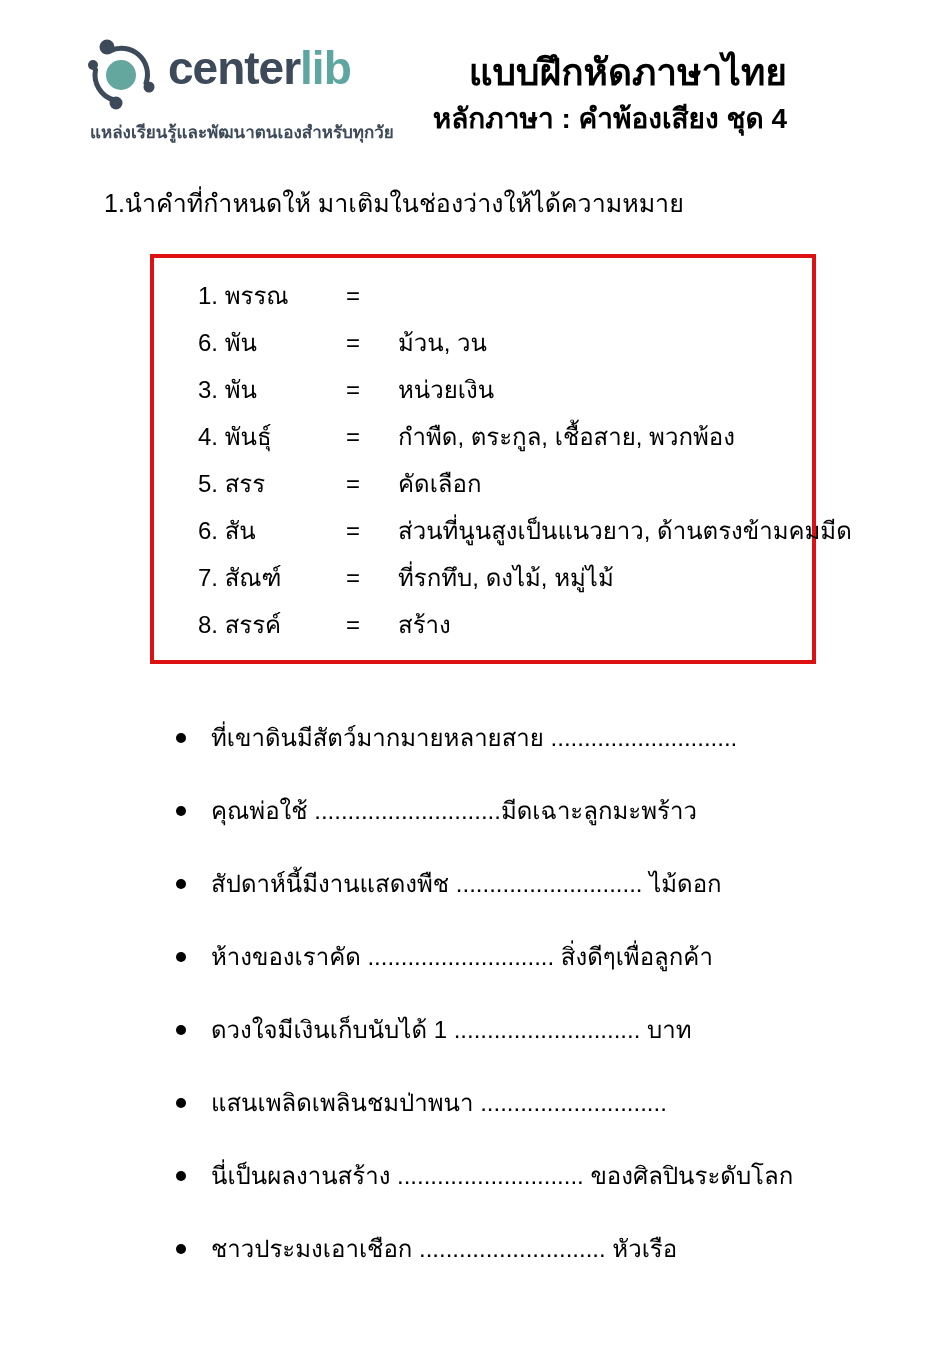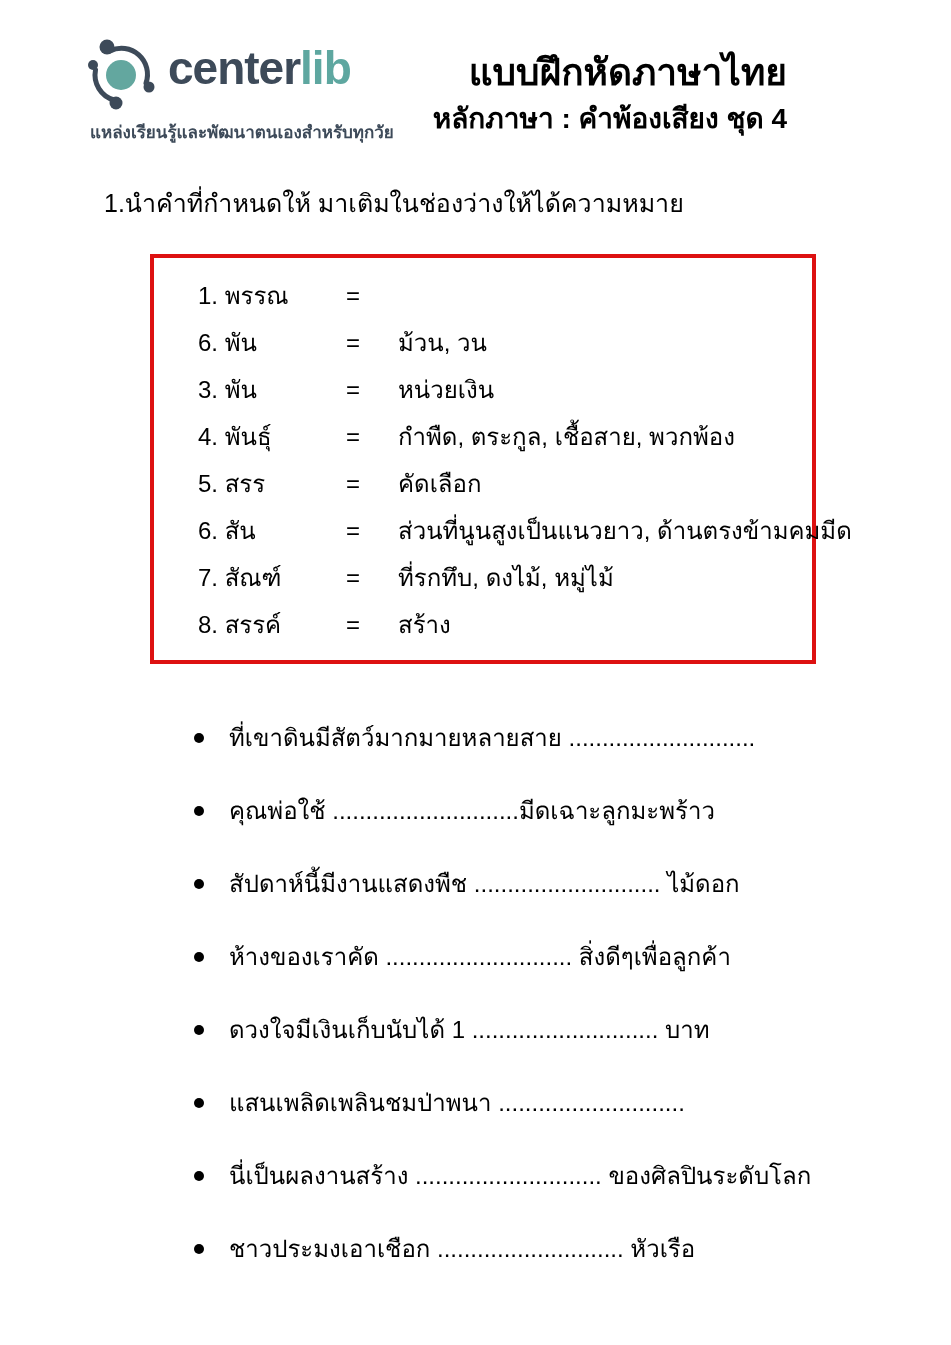--- a/index.html
+++ b/index.html
@@ -30,21 +30,21 @@
     border:4px solid #dd1111; box-sizing:border-box;
   }
   .word-rows { padding:14px 10px 0 44px; }
   .word-row {
     display:grid; grid-template-columns:148px 52px 1fr;
     height:47px; align-items:center; font-size:24px;
   }
   .word-cell { white-space:nowrap; }
 
   
-  .exercises { position:absolute; left:194px; top:722px; width:720px; }
+  .exercises { position:absolute; left:176px; top:722px; width:720px; }
   .exercise { display:flex; align-items:center; gap:25px; margin-bottom:42px; font-size:24px; height:31px; }
   .bullet-dot { width:10px; height:10px; border-radius:50%; background:#000; flex:none; }
   .exercise-text { white-space:nowrap; }
 </style>
 </head>
 <body>
 
 <div class="page">
 
   <div class="logo-block">

